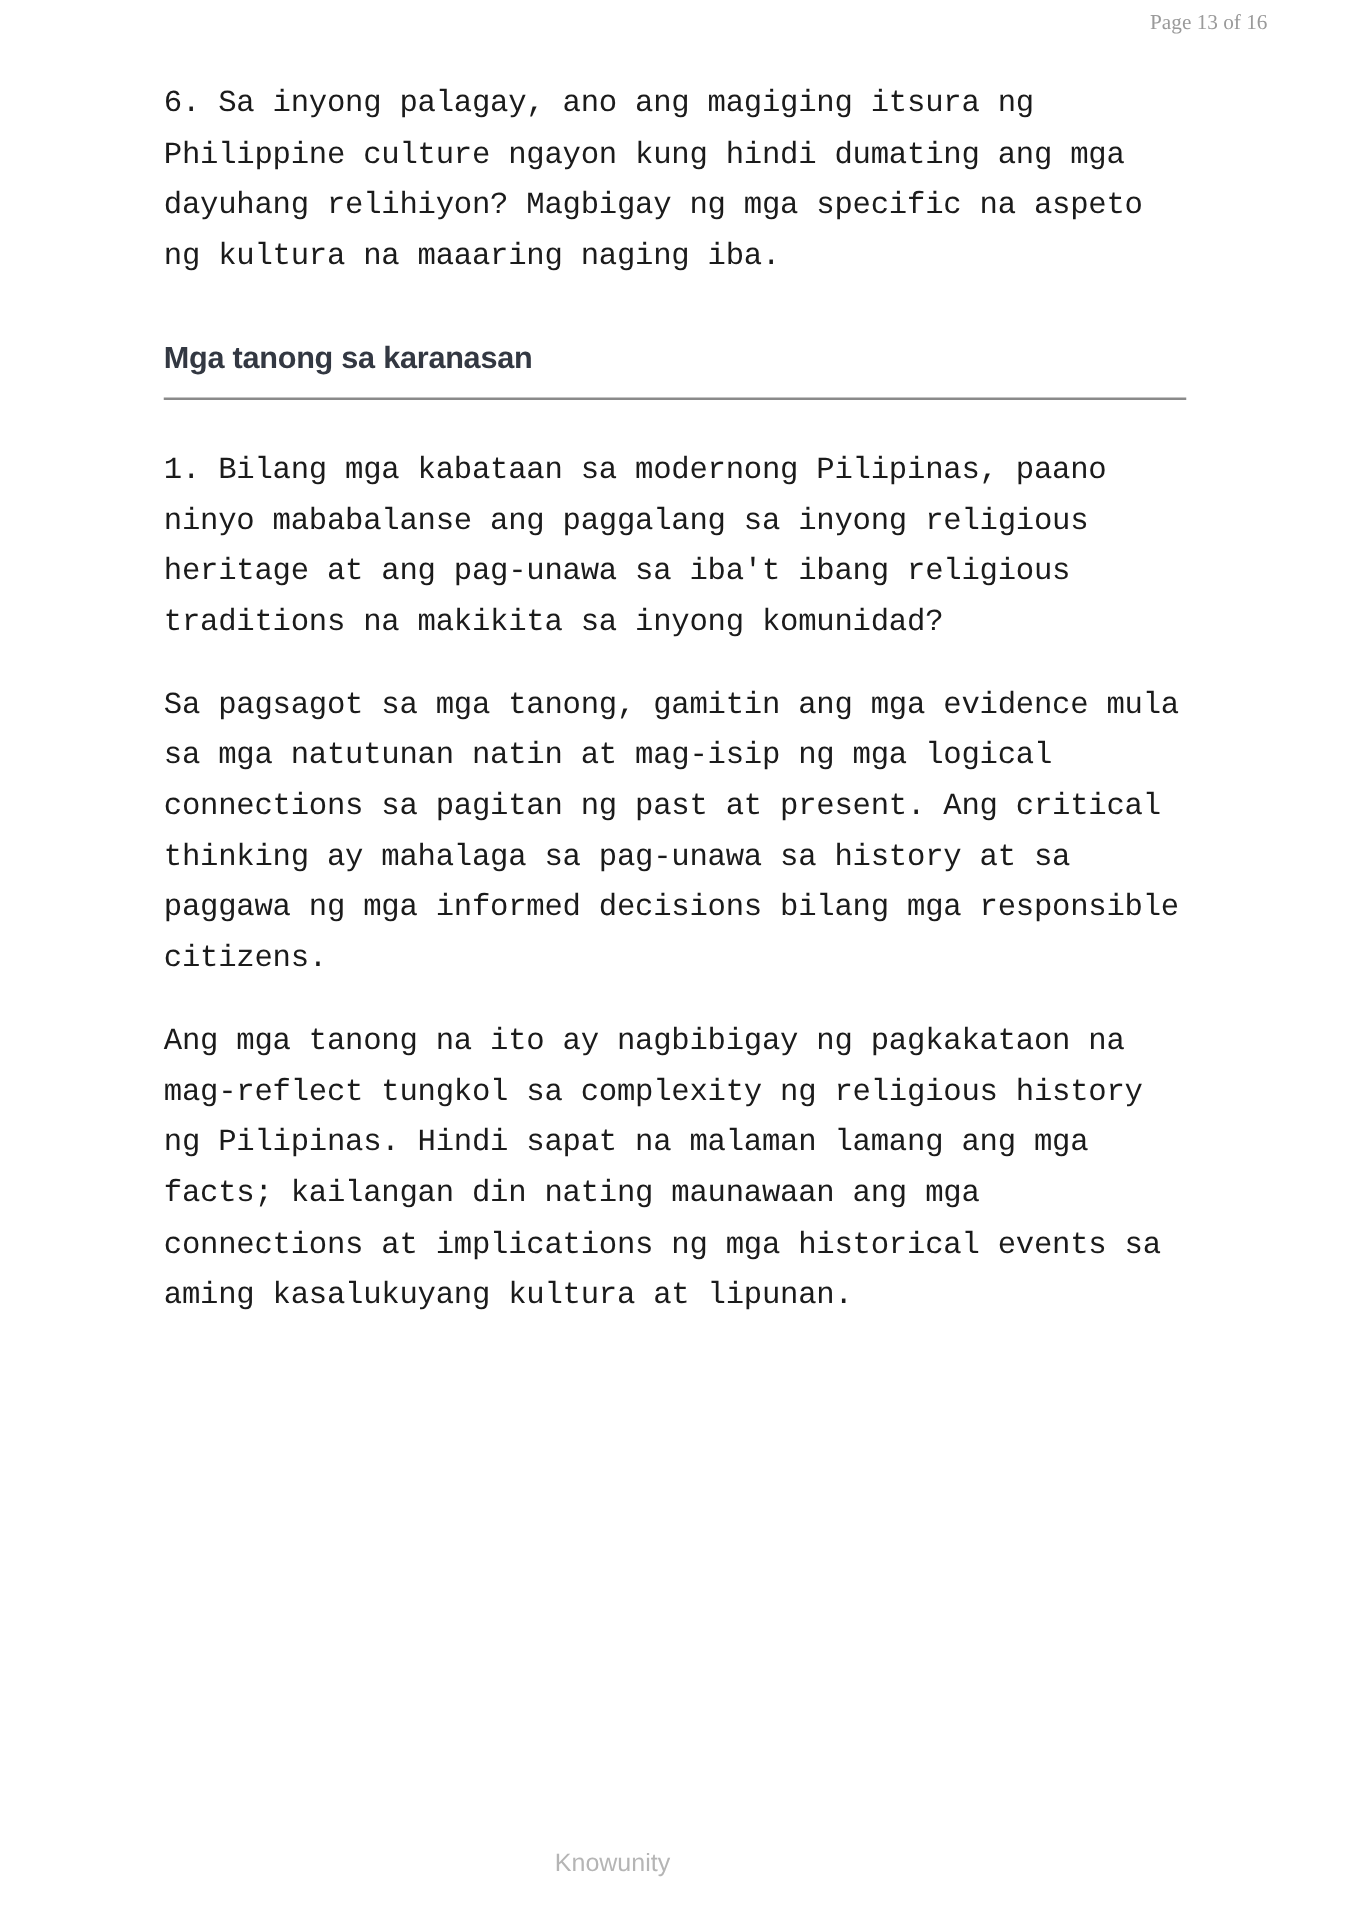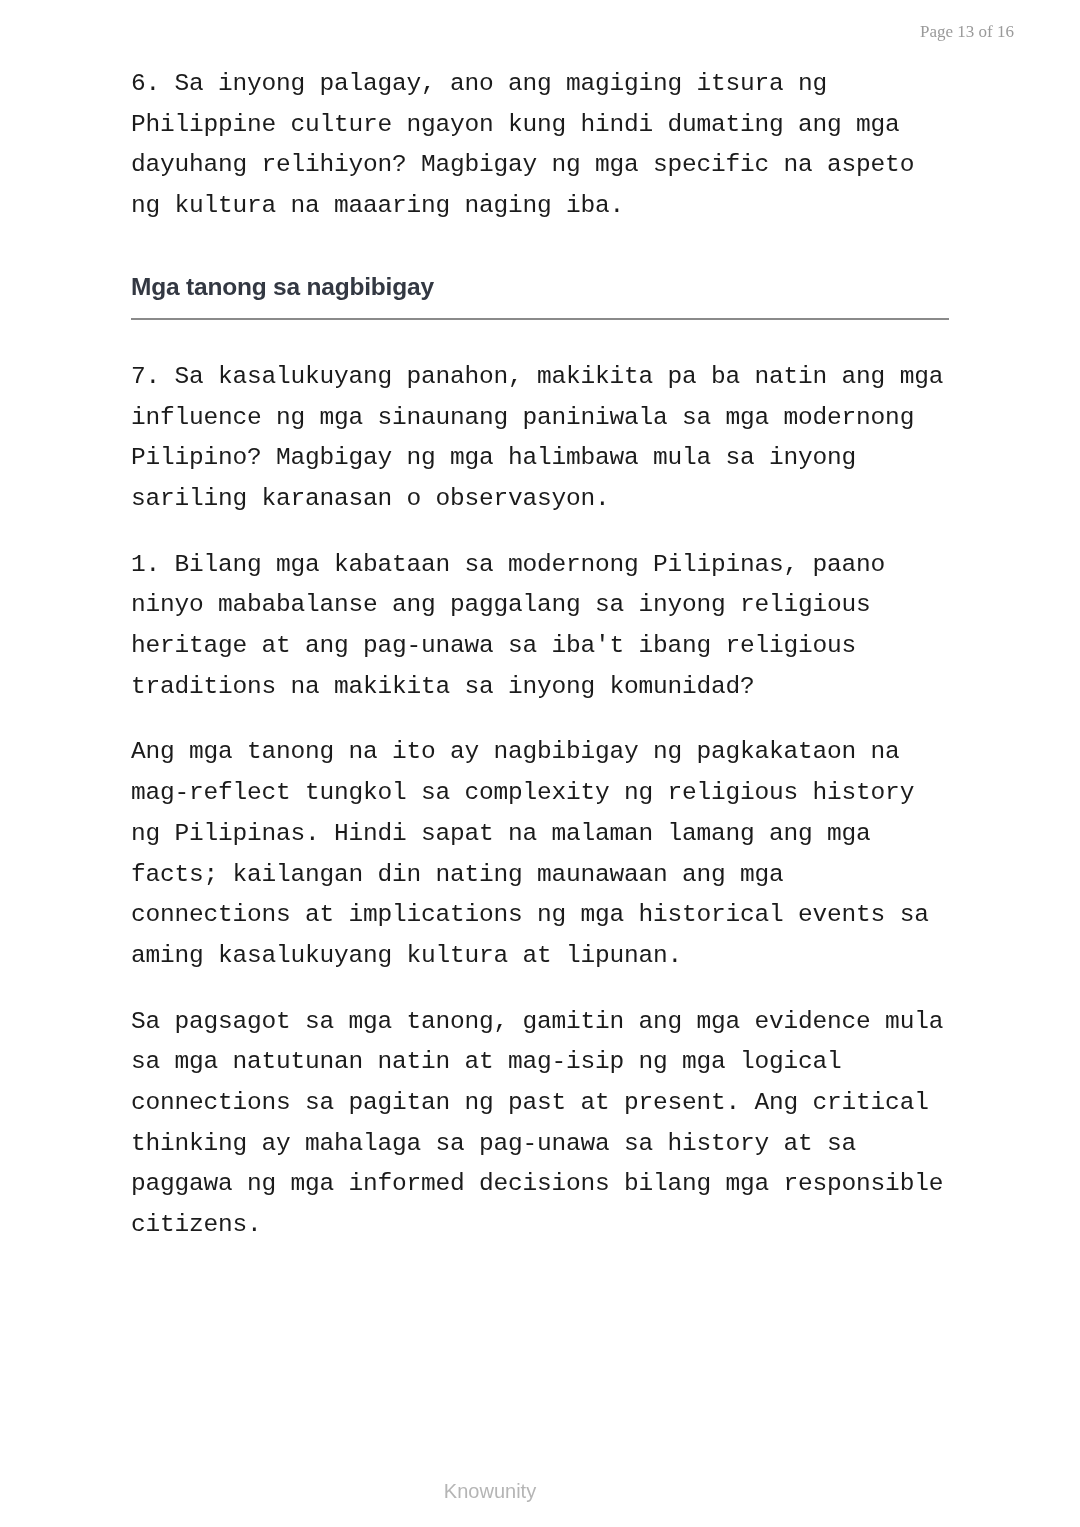--- a/index.html
+++ b/index.html
@@ -1,18 +1,18 @@
 <!DOCTYPE html>
 <html><head>
 <meta charset="utf-8">
 <style>
   html, body { margin: 0; padding: 0; background: #ffffff; }
   body { width: 1080px; height: 1527px; position: relative; overflow: hidden; }
   .page-num {
-    position: absolute; top: 22px; right: 66px;
+    position: absolute; top: 8px; right: 66px;
     font-family: "Liberation Serif", "DejaVu Serif", serif;
     font-size: 17px; color: #9a9a9a;
   }
   .content {
     position: absolute; left: 131px; top: 64px; width: 818px;
     font-family: "Liberation Sans", "DejaVu Sans", sans-serif;
     color: #1b1b1b; font-size: 24.5px; line-height: 40.7px;
     letter-spacing: -0.2px;
   }
   .para { margin: 0 0 25px 0; font-family: Liberation Mono, monospace; }
@@ -27,21 +27,20 @@
     font-size: 20px; color: #b5b5b5;
   }
 </style>
 </head>
 <body>
 
 <div class="page-num">Page 13 of 16</div>
 
 <div class="content">
   <p class="para">6. Sa inyong palagay, ano ang magiging itsura ng Philippine culture ngayon kung hindi dumating ang mga dayuhang relihiyon? Magbigay ng mga specific na aspeto ng kultura na maaaring naging iba.</p>
-  <div class="heading">Mga tanong sa nagbibigay</div>
+  <div class="heading">Mga tanong sa karanasan</div>
   <div class="rule"></div>
-  <p class="para">7. Sa kasalukuyang panahon, makikita pa ba natin ang mga influence ng mga sinaunang paniniwala sa mga modernong Pilipino? Magbigay ng mga halimbawa mula sa inyong sariling karanasan o observasyon.</p>
   <p class="para">1. Bilang mga kabataan sa modernong Pilipinas, paano ninyo mababalanse ang paggalang sa inyong religious heritage at ang pag-unawa sa iba't ibang religious traditions na makikita sa inyong komunidad?</p>
+  <p class="para">Sa pagsagot sa mga tanong, gamitin ang mga evidence mula sa mga natutunan natin at mag-isip ng mga logical connections sa pagitan ng past at present. Ang critical thinking ay mahalaga sa pag-unawa sa history at sa paggawa ng mga informed decisions bilang mga responsible citizens.</p>
   <p class="para">Ang mga tanong na ito ay nagbibigay ng pagkakataon na mag-reflect tungkol sa complexity ng religious history ng Pilipinas. Hindi sapat na malaman lamang ang mga facts; kailangan din nating maunawaan ang mga connections at implications ng mga historical events sa aming kasalukuyang kultura at lipunan.</p>
-  <p class="para">Sa pagsagot sa mga tanong, gamitin ang mga evidence mula sa mga natutunan natin at mag-isip ng mga logical connections sa pagitan ng past at present. Ang critical thinking ay mahalaga sa pag-unawa sa history at sa paggawa ng mga informed decisions bilang mga responsible citizens.</p>
 </div>
 
 <div class="footer">Knowunity</div>
 
 </body></html>

